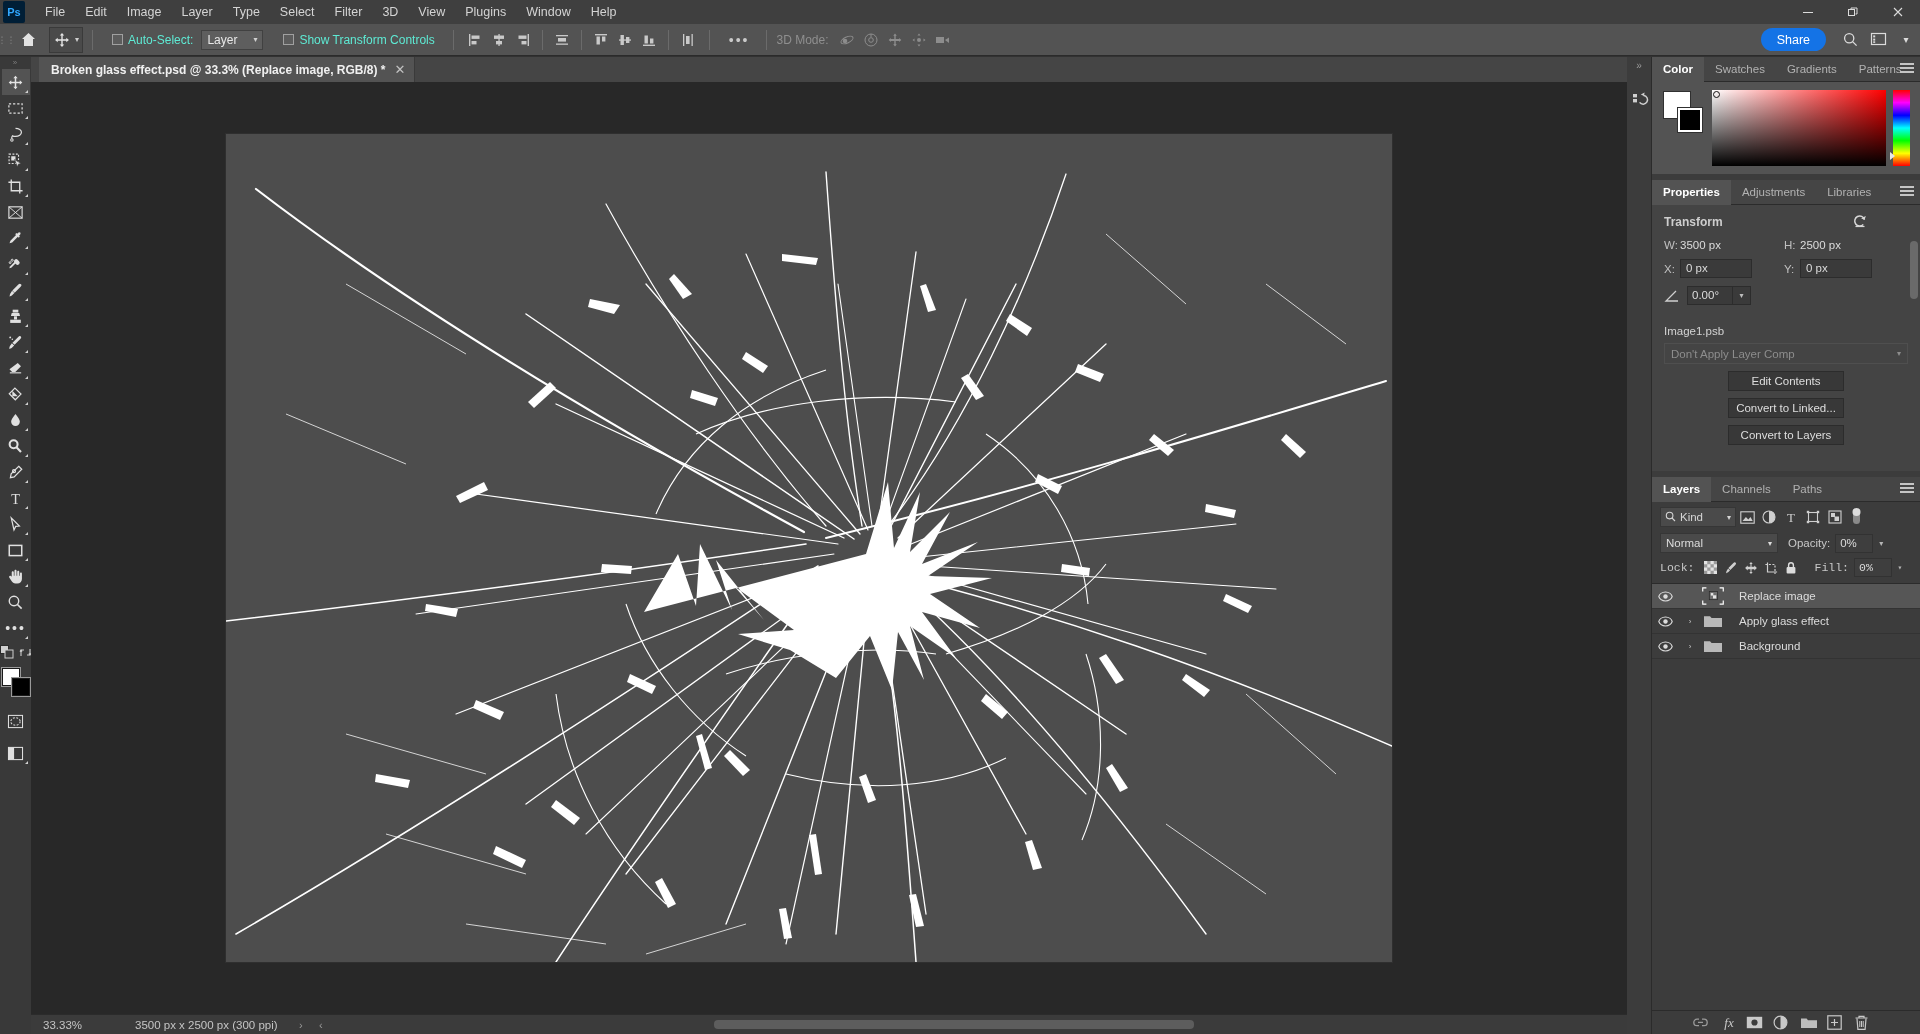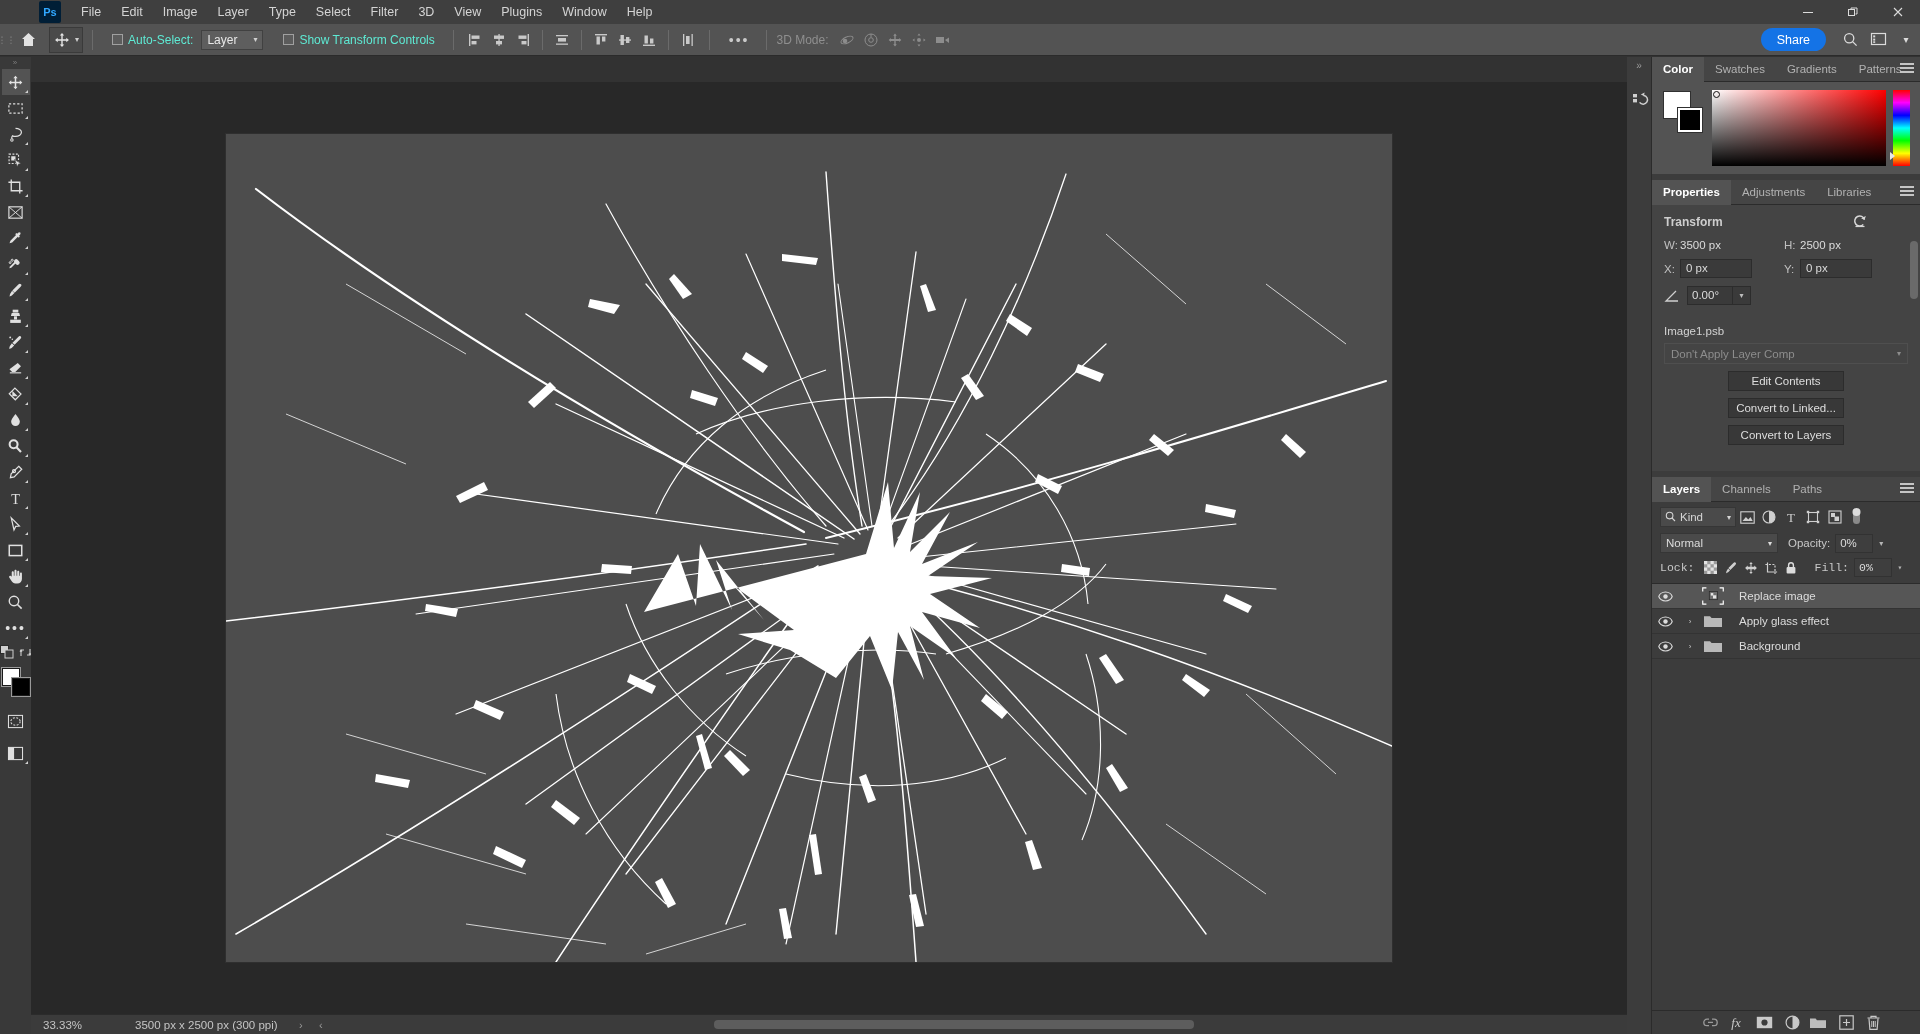--- a/index.html
+++ b/index.html
@@ -10,21 +10,21 @@
     font-size: 12px;
     color: #c8c8c8;
     overflow: hidden;
     -webkit-font-smoothing: antialiased;
   }
   #app { position: relative; width: 1920px; height: 1034px; }
 
   
   .titlebar {
     position: absolute; top: 0; left: 0; width: 1920px; height: 24px;
-    background: #3f3f3f; display: flex; align-items: center; padding-left: 36px;
+    background: #3f3f3f; display: flex; align-items: center;
   }
   .ps-logo {
     width: 22px; height: 22px; margin-left: 3px; margin-right: 10px;
     background: #001e36; color: #31a8ff; border-radius: 2px;
     font-size: 11px; font-weight: bold; display: flex;
     align-items: center; justify-content: center;
   }
   .menu { display: flex; align-items: center; height: 24px; }
   .menu-item {
     padding: 0 10px; height: 24px; line-height: 24px;
@@ -308,21 +308,21 @@
     display: flex; align-items: center; justify-content: center; position: relative;
   }
   .l-thumb.sel-frame { background: transparent; border: none; }
   .l-name { font-size: 11.5px; color: #dcdcdc; margin-left: 9px; }
   .layers-footer {
     position: absolute; bottom: 0; left: 0; width: 268px; height: 24px;
     background: #3c3c3c; border-top: 1px solid #2b2b2b;
     display: flex; align-items: center; justify-content: center;
   }
   .foot-ico {
-    width: 27px; height: 24px; display: flex; align-items: center; justify-content: flex-end;
+    width: 27px; height: 24px; display: flex; align-items: center; justify-content: flex-start;
   }
   svg { display: block; }
 </style>
 </head>
 <body>
 
 <div id="app">
 
   <div class="titlebar">
     <div class="ps-logo">Ps</div>
@@ -681,20 +681,27 @@
     </div>
     <div class="tool" style="margin-top:6px;">
       <svg width="17" height="15" viewBox="0 0 18 16">
           <rect x="1.5" y="1.5" width="15" height="13" fill="none" stroke="#e0e0e0" stroke-width="1.1"></rect>
           <rect x="1.5" y="1.5" width="6" height="13" fill="#e0e0e0"></rect>
         </svg>
       <span class="corner"></span>
     </div>
   </div>
 
+  <div class="tabbar">
+    <div style="width:8px;"></div>
+    <div class="doctab">
+      <span>Broken glass effect.psd @ 33.3% (Replace image, RGB/8) *</span>
+      <span class="close">✕</span>
+    </div>
+  </div>
 
   <div class="canvas-area">
     <div class="artboard">
       <svg viewBox="0 0 1166 828" preserveAspectRatio="none">
         <rect width="1166" height="828" fill="#4d4d4d"></rect>
         <g stroke="#ffffff" fill="none" stroke-linecap="round">
 
           <path d="M30 55 C 180 170, 380 290, 578 398" stroke-width="2.2"></path>
           <path d="M1160 247 C 1000 295, 820 350, 600 404" stroke-width="2.0"></path>
           <path d="M0 487 C 180 466, 380 440, 580 410" stroke-width="1.6"></path>

